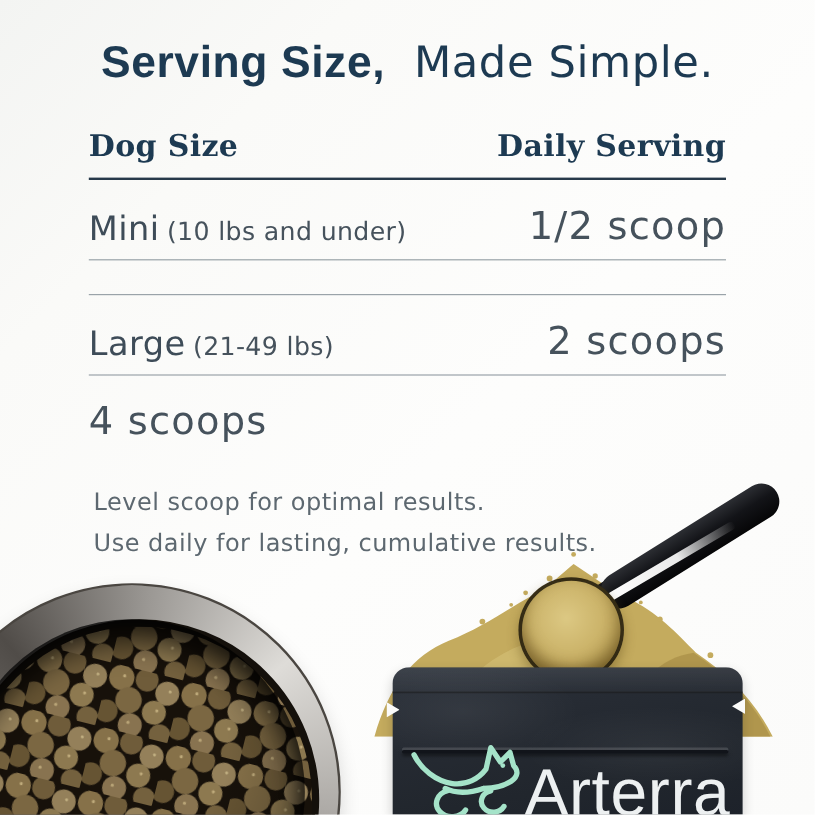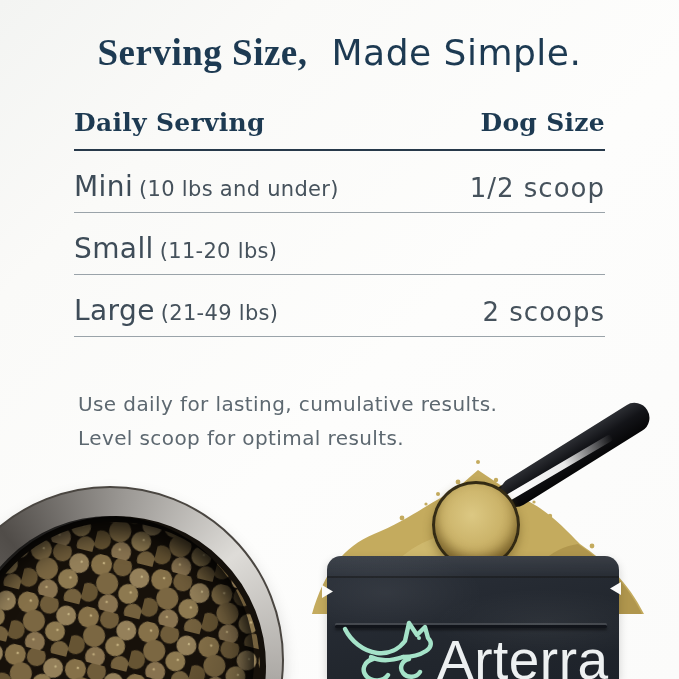--- a/index.html
+++ b/index.html
@@ -6,32 +6,32 @@
   .stage{
     position:relative;
     width:679px;height:679px;
     overflow:hidden;
     background:linear-gradient(135deg,#f3f4f2 0%,#fafaf8 22%,#fdfdfc 55%,#fbfbfa 100%);
     font-family:"DejaVu Sans",sans-serif;
   }
 
   
   .title{padding-top:31px;text-align:center;white-space:nowrap;color:#1d3a52;}
-  .title-strong{font-family:Liberation Serif, serif;font-weight:700;font-size:37px;letter-spacing:.5px;}
+  .title-strong{font-family:Liberation Sans, sans-serif;font-weight:700;font-size:37px;letter-spacing:.5px;}
   .title-light{font-family:"DejaVu Sans",sans-serif;font-weight:400;font-size:36px;letter-spacing:.5px;margin-left:24px;}
 
   
   .table{width:531px;margin:34px auto 0;}
   .thead{display:flex;justify-content:space-between;align-items:baseline;}
   .th{font-family:"DejaVu Serif",serif;font-weight:700;font-size:25px;color:#1d3a52;letter-spacing:.3px;}
   .rule-dark{height:2px;background:#27394a;margin-top:12px;}
   .trow{display:flex;justify-content:space-between;align-items:flex-end;padding:19px 0 9px;}
   .size{font-size:28px;color:#3e4c58;letter-spacing:.4px;}
   .qual{font-size:21px;color:#46525c;letter-spacing:.3px;margin-left:6px;}
-  .serving{font-size:26px;color:#46525c;letter-spacing:1px;}
+  .serving{font-size:32px;color:#46525c;letter-spacing:1px;}
   .rule-light{height:1px;background:#9aa3a9;}
 
   
   .notes{margin:26px 0 0 78px;color:#5d6870;}
   .notes p{margin:0 0 7px 0;font-size:20px;letter-spacing:.4px;line-height:27px;}
 
   
   .photo *{position:absolute;}
   
   .powder-svg{left:306px;top:446px;width:352px;height:168px;z-index:1;}
@@ -83,49 +83,49 @@
 <body>
 
 <div class="stage">
 
   <header class="title">
     <span class="title-strong">Serving Size,</span><span class="title-light">Made Simple.</span>
   </header>
 
   <section class="table">
     <div class="thead">
+      <span class="th">Dog Size</span>
       <span class="th">Daily Serving</span>
-      <span class="th">Dog Size</span>
     </div>
     <div class="rule-dark"></div>
 
     <div class="trow">
       <span><span class="size">Mini</span><span class="qual">(10 lbs and under)</span></span>
       <span class="serving">1/2 scoop</span>
     </div>
     <div class="rule-light"></div>
 
     <div class="trow">
-      <span><span class="size">Small</span><span class="qual">(11-20 lbs)</span></span>
     </div>
     <div class="rule-light"></div>
 
     <div class="trow">
       <span><span class="size">Large</span><span class="qual">(21-49 lbs)</span></span>
       <span class="serving">2 scoops</span>
     </div>
     <div class="rule-light"></div>
 
     <div class="trow">
+      <span class="serving">4 scoops</span>
     </div>
   </section>
 
   <section class="notes">
+    <p>Level scoop for optimal results.</p>
     <p>Use daily for lasting, cumulative results.</p>
-    <p>Level scoop for optimal results.</p>
   </section>
 
   <div class="photo">
 
     <svg class="powder-svg" viewBox="0 0 352 168" xmlns="http://www.w3.org/2000/svg">
       <path d="M6,168 C18,126 38,100 68,88 C96,77 116,62 138,50 C152,43 162,32 172,24 C186,33 200,44 216,52 C242,64 258,82 274,98 C300,116 322,136 338,168 Z" fill="#c4ab5e"></path>
       <path d="M60,168 C72,128 96,104 128,92 C150,84 164,66 174,52 C186,62 198,72 214,80 C200,96 186,118 180,168 Z" fill="#d3bd74" opacity=".7"></path>
       <path d="M210,168 C222,122 244,102 272,98 C298,116 320,136 336,168 Z" fill="#ab9148" opacity=".8"></path>
       <path d="M120,168 C140,140 170,132 200,138 C230,144 252,156 262,168 Z" fill="#9c8440" opacity=".75"></path>
       <g fill="#c4ab5e">

